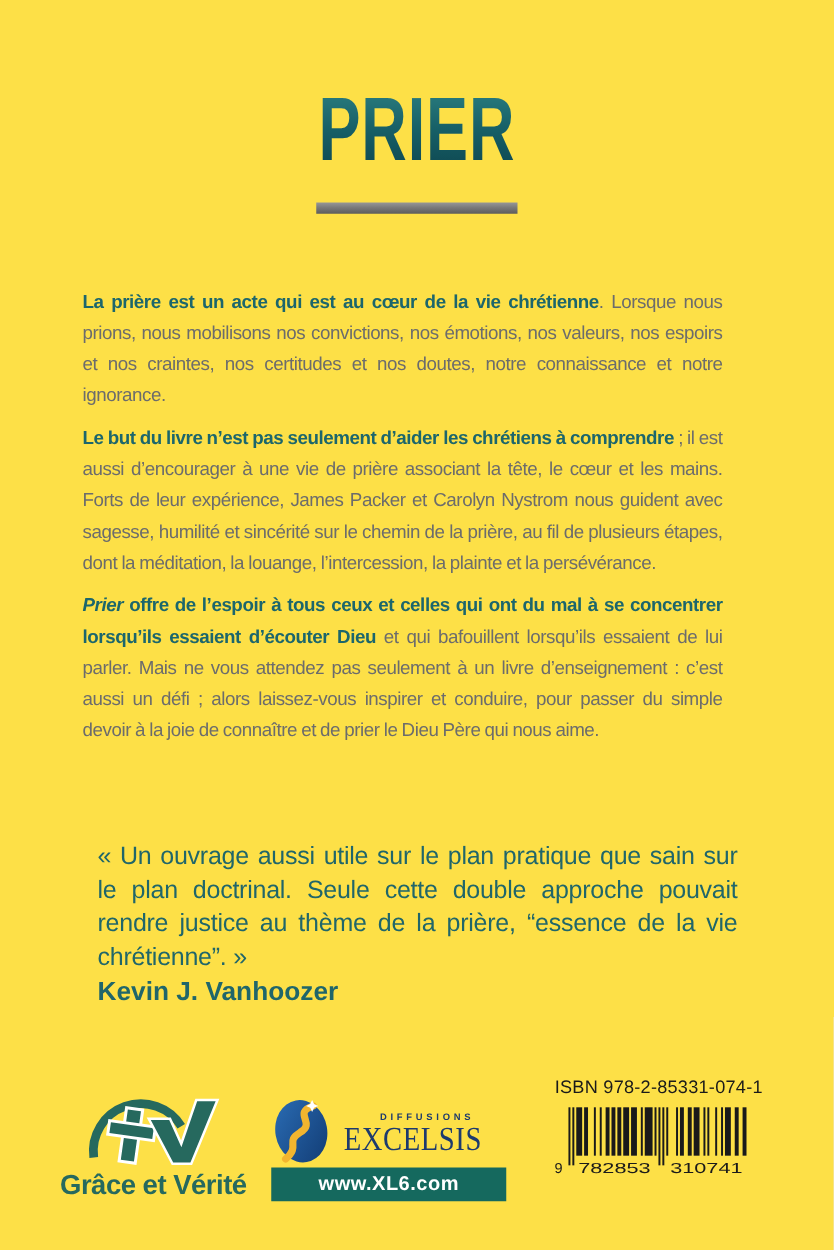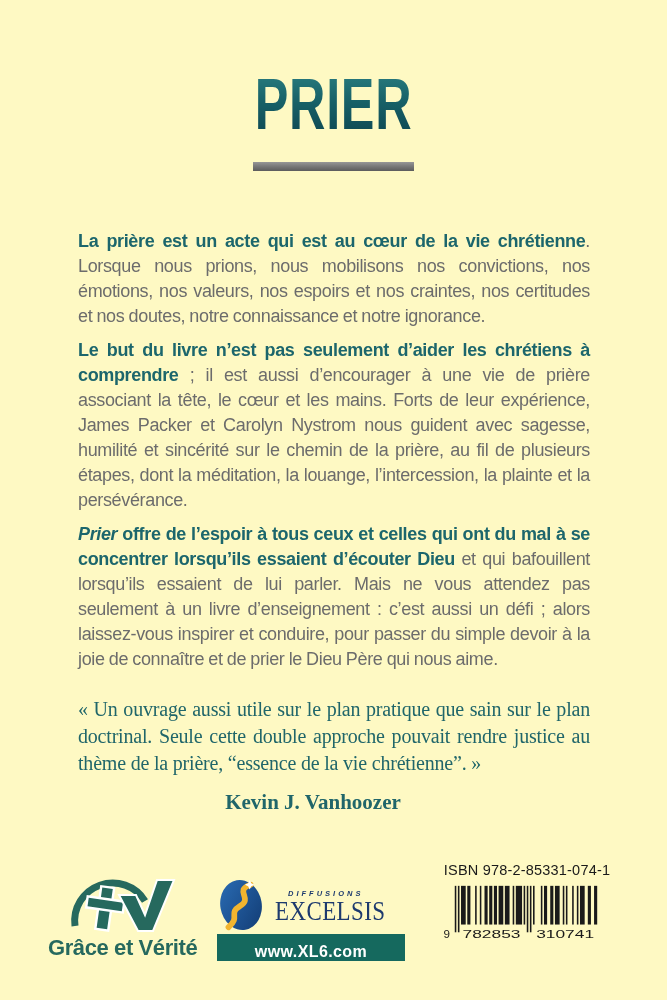--- a/index.html
+++ b/index.html
@@ -1,17 +1,17 @@
 <!DOCTYPE html>
 <html lang="fr"><head>
 <meta charset="utf-8">
 <style>
   html,body{margin:0;padding:0;background:#e9e9e9;}
   #page{
-    position:relative;width:667px;height:1000px;margin:0 auto;background:#fef9c3;
+    position:relative;width:667px;height:1000px;margin:0 auto;background:#fde047;
     overflow:hidden;font-family:"Liberation Sans",sans-serif;color:#6c6c6c;
   }
   
   .title-wrap{position:absolute;top:68px;left:0;right:0;text-align:center;}
   .book-title{
     display:inline-block;font-size:72px;line-height:1;font-weight:bold;
     letter-spacing:1px;color:#175f66;transform:scaleX(0.70);transform-origin:center;
     white-space:nowrap;
   }
   @supports ((-webkit-background-clip:text) or (background-clip:text)){
@@ -20,60 +20,60 @@
       -webkit-background-clip:text;background-clip:text;
       -webkit-text-fill-color:transparent;
     }
   }
   .title-divider{
     position:absolute;top:162px;left:253px;width:161px;height:9px;
     background:linear-gradient(180deg,#979797 0%,#7a7a7a 45%,#5c5c5c 100%);
   }
   
   .copy{
-    position:absolute;top:229px;left:78px;width:512px;
-    font-size:18px;line-height:25px;letter-spacing:-0.35px;word-spacing:-0.5px;
+    position:absolute;top:229px;left:66px;width:512px;
+    font-size:15px;line-height:25px;letter-spacing:-0.35px;word-spacing:-0.5px;
     text-align:justify;color:#6c6c6c;
   }
   .copy p{margin:0 0 9px 0;}
   .lead{font-weight:bold;color:#1c666c;}
   .lead em{font-style:italic;}
   
   .quote{
-    position:absolute;top:696px;left:78px;width:512px;
-    font-family:Liberation Serif, serif;font-size:20px;line-height:27px;
+    position:absolute;top:672px;left:78px;width:512px;
+    font-family:Liberation Sans, sans-serif;font-size:20px;line-height:27px;
     letter-spacing:-0.2px;color:#20666a;text-align:justify;
   }
   .quote-attribution{
-    margin-top:12px;text-align:center;padding-right:42px;
+    margin-top:0;text-align:left;padding-right:42px;
     font-weight:bold;font-size:21px;letter-spacing:0;
   }
   
   .gv-logo{position:absolute;left:48px;top:874px;width:144px;text-align:center;}
   .gv-mark{display:block;margin:0 auto;}
   .gv-name{
     margin-top:1px;font-size:22px;font-weight:bold;color:#26695e;
     letter-spacing:-0.4px;white-space:nowrap;
   }
   
   .excelsis{position:absolute;left:217px;top:878px;width:188px;}
   .ex-row{display:flex;align-items:flex-start;}
   .ex-text{margin-left:8px;padding-top:11px;}
   .ex-diff{
     font-size:7.5px;font-weight:bold;letter-spacing:3px;color:#1d3a6e;
-    margin-left:13px;white-space:nowrap;font-style:italic;
+    margin-left:29px;white-space:nowrap;
   }
   .ex-name{
     font-family:"Liberation Serif",serif;font-size:27px;line-height:1;
     color:#1d3a6e;letter-spacing:0.5px;transform:scaleX(0.85);transform-origin:left;
     white-space:nowrap;
   }
   .ex-banner{
     margin-top:2px;height:27px;background:#15695e;
-    display:flex;align-items:flex-end;justify-content:center;
+    display:flex;align-items:center;justify-content:center;
   }
   .ex-url{color:#ffffff;font-weight:bold;font-size:16px;letter-spacing:0.4px;}
   
   .purchase{position:absolute;left:437px;top:841px;width:180px;text-align:center;color:#1a1a1a;}
   .price{font-size:17px;}
   .isbn{font-size:14.5px;margin-top:21px;letter-spacing:0.2px;white-space:nowrap;}
   .barcode-box{margin-top:3px;}
   .barcode-svg{width:172px;height:63px;display:block;margin:0 auto;}
 </style>
 </head>

